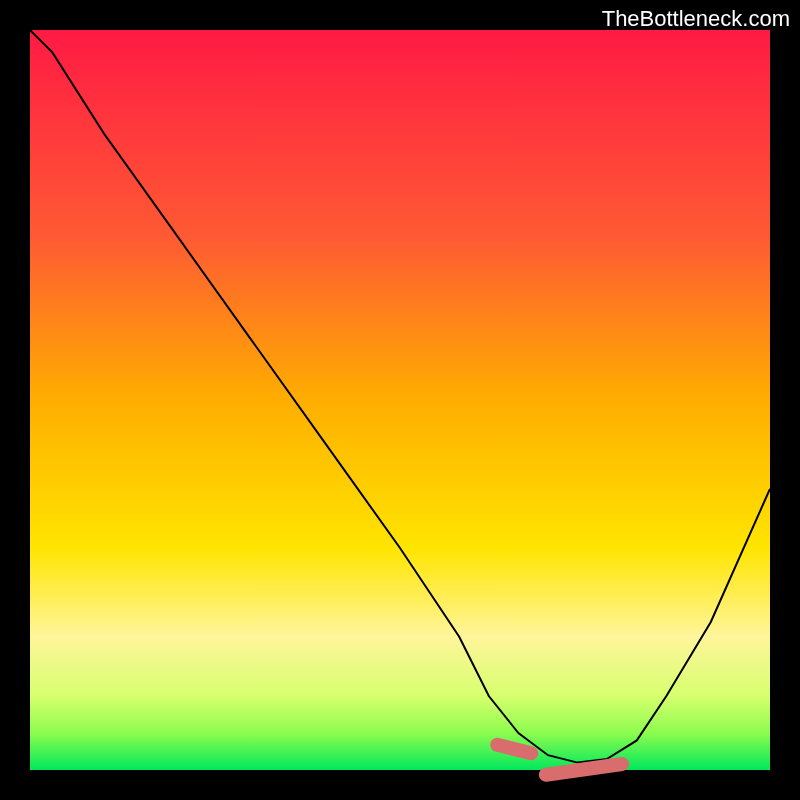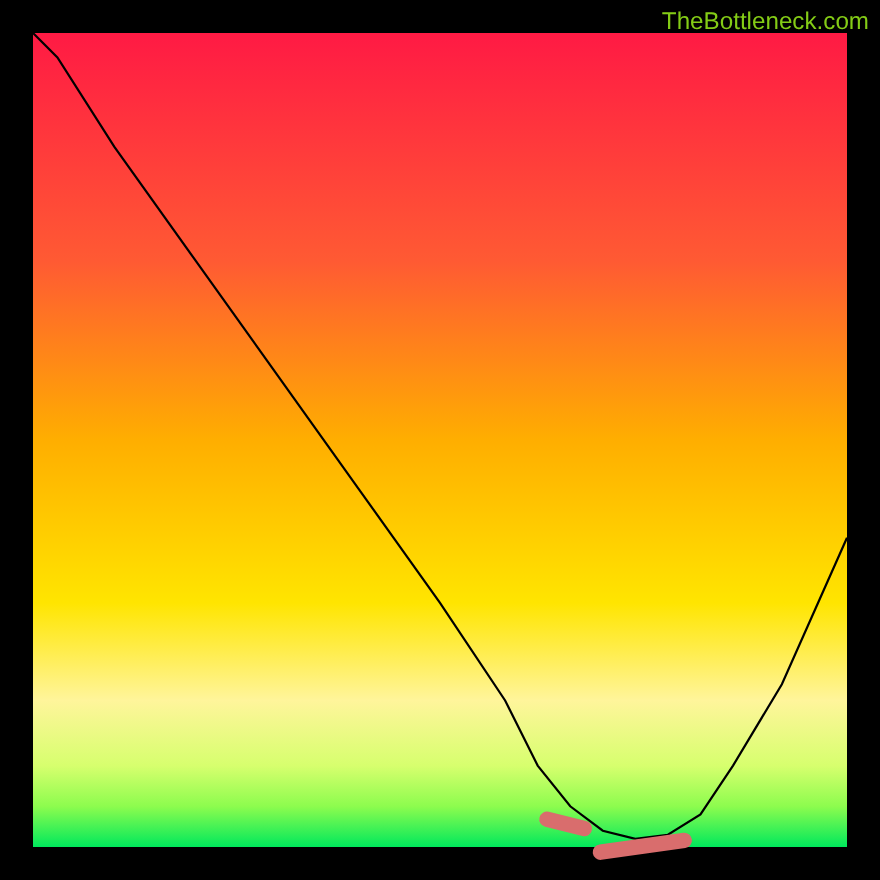--- a/index.html
+++ b/index.html
@@ -1,17 +1,17 @@
 <!DOCTYPE html>
 <html><head>
 <meta charset="utf-8">
 <style>
 * { margin: 0; padding: 0; box-sizing: border-box; }
 body { width: 800px; height: 800px; background: #000; position: relative; font-family: Arial, sans-serif; }
-.watermark { position: absolute; top: 6px; right: 10px; color: #84cc16; font-size: 22px; z-index: 10; }
+.watermark { position: absolute; top: 6px; right: 10px; color: #ffffff; font-size: 22px; z-index: 10; }
 .plot-area { position: absolute; top: 30px; left: 30px; width: 740px; height: 740px; }
 .gradient-bg { position: absolute; top: 0; left: 0; width: 100%; height: 100%; }
 .curve-svg { position: absolute; top: 0; left: 0; width: 100%; height: 100%; }
 .highlight { position: absolute; height: 14px; border-radius: 12px; background: #d96d6d; }
 </style>
 </head>
 <body>
 
 <div class="watermark">TheBottleneck.com</div>
 

